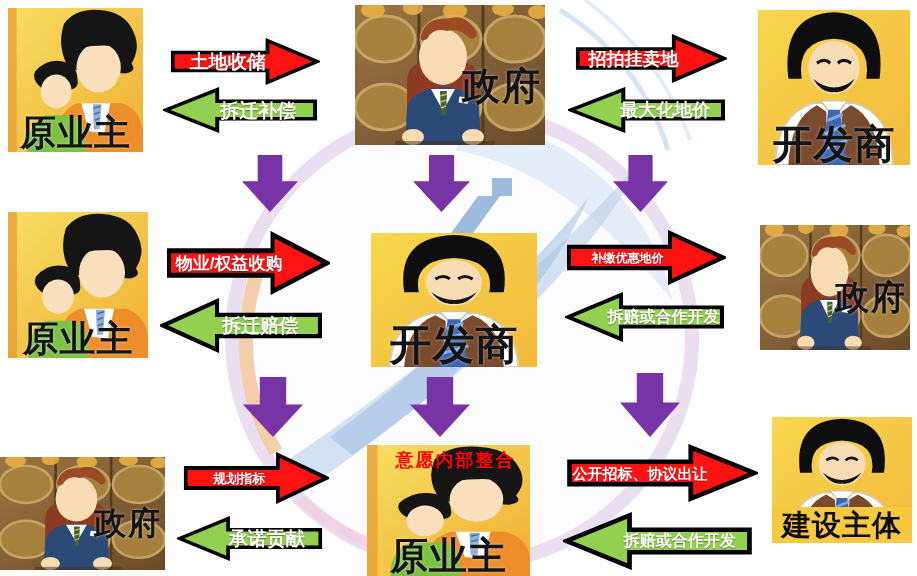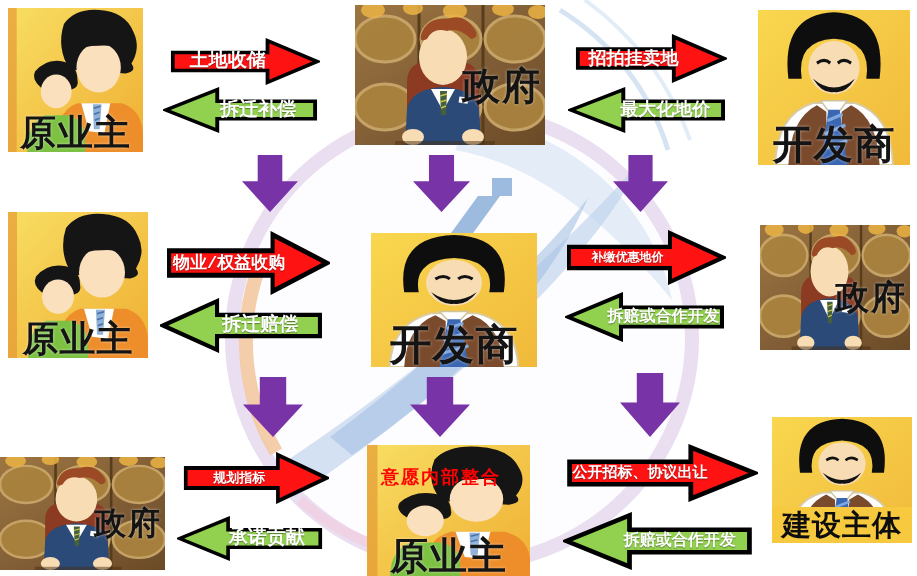--- a/index.html
+++ b/index.html
@@ -7,23 +7,23 @@
   #stage{position:relative;width:917px;height:576px;background:#ffffff;overflow:hidden;}
   #watermark{position:absolute;inset:0;z-index:0;pointer-events:none;}
   .node{position:absolute;z-index:2;overflow:hidden;}
   .node svg.fig{position:absolute;inset:0;width:100%;height:100%;display:block;}
   .nlabel{position:absolute;left:0;right:0;bottom:1px;text-align:center;font-weight:bold;
           color:#141414;text-shadow:0 0 3px rgba(255,255,255,.55);letter-spacing:1px;line-height:1;}
   .gov-label{left:auto;right:3px;bottom:auto;top:44%;letter-spacing:2px;}
   .builder-strip{position:absolute;left:0;right:0;bottom:0;height:36px;background:#F6C93E;
           display:flex;align-items:center;justify-content:center;}
   .builder-strip .blabel{font-weight:800;color:#0d0d0d;font-size:29px;letter-spacing:1px;line-height:1;}
-  .overlay-red{position:absolute;top:20px;left:0;right:0;text-align:left;z-index:4;
+  .overlay-red{position:absolute;top:3px;left:0;right:0;text-align:center;z-index:4;
           color:#FF0000;font-weight:bold;font-size:18px;letter-spacing:2px;white-space:nowrap;padding-left:14px;}
-  .arrow-h{position:absolute;z-index:3;font-family:Liberation Mono, monospace;}
+  .arrow-h{position:absolute;z-index:3;}
   .arrow-h svg{position:absolute;inset:0;width:100%;height:100%;display:block;}
   .arrow-label{position:absolute;inset:0;display:flex;align-items:center;justify-content:center;
           font-weight:bold;color:#ffffff;white-space:nowrap;line-height:1;
           text-shadow:0 1px 1px rgba(0,0,0,.4);}
   .right .arrow-label{padding:0 26% 0 3%;}
   .left  .arrow-label{padding:0 3% 0 26%;}
   .down-arrow{position:absolute;z-index:1;background:#7833A6;
           clip-path:polygon(28% 0,72% 0,72% 46%,100% 46%,50% 100%,0 46%,28% 46%);}
   .hidden-defs{position:absolute;width:0;height:0;overflow:hidden;}
 </style>

